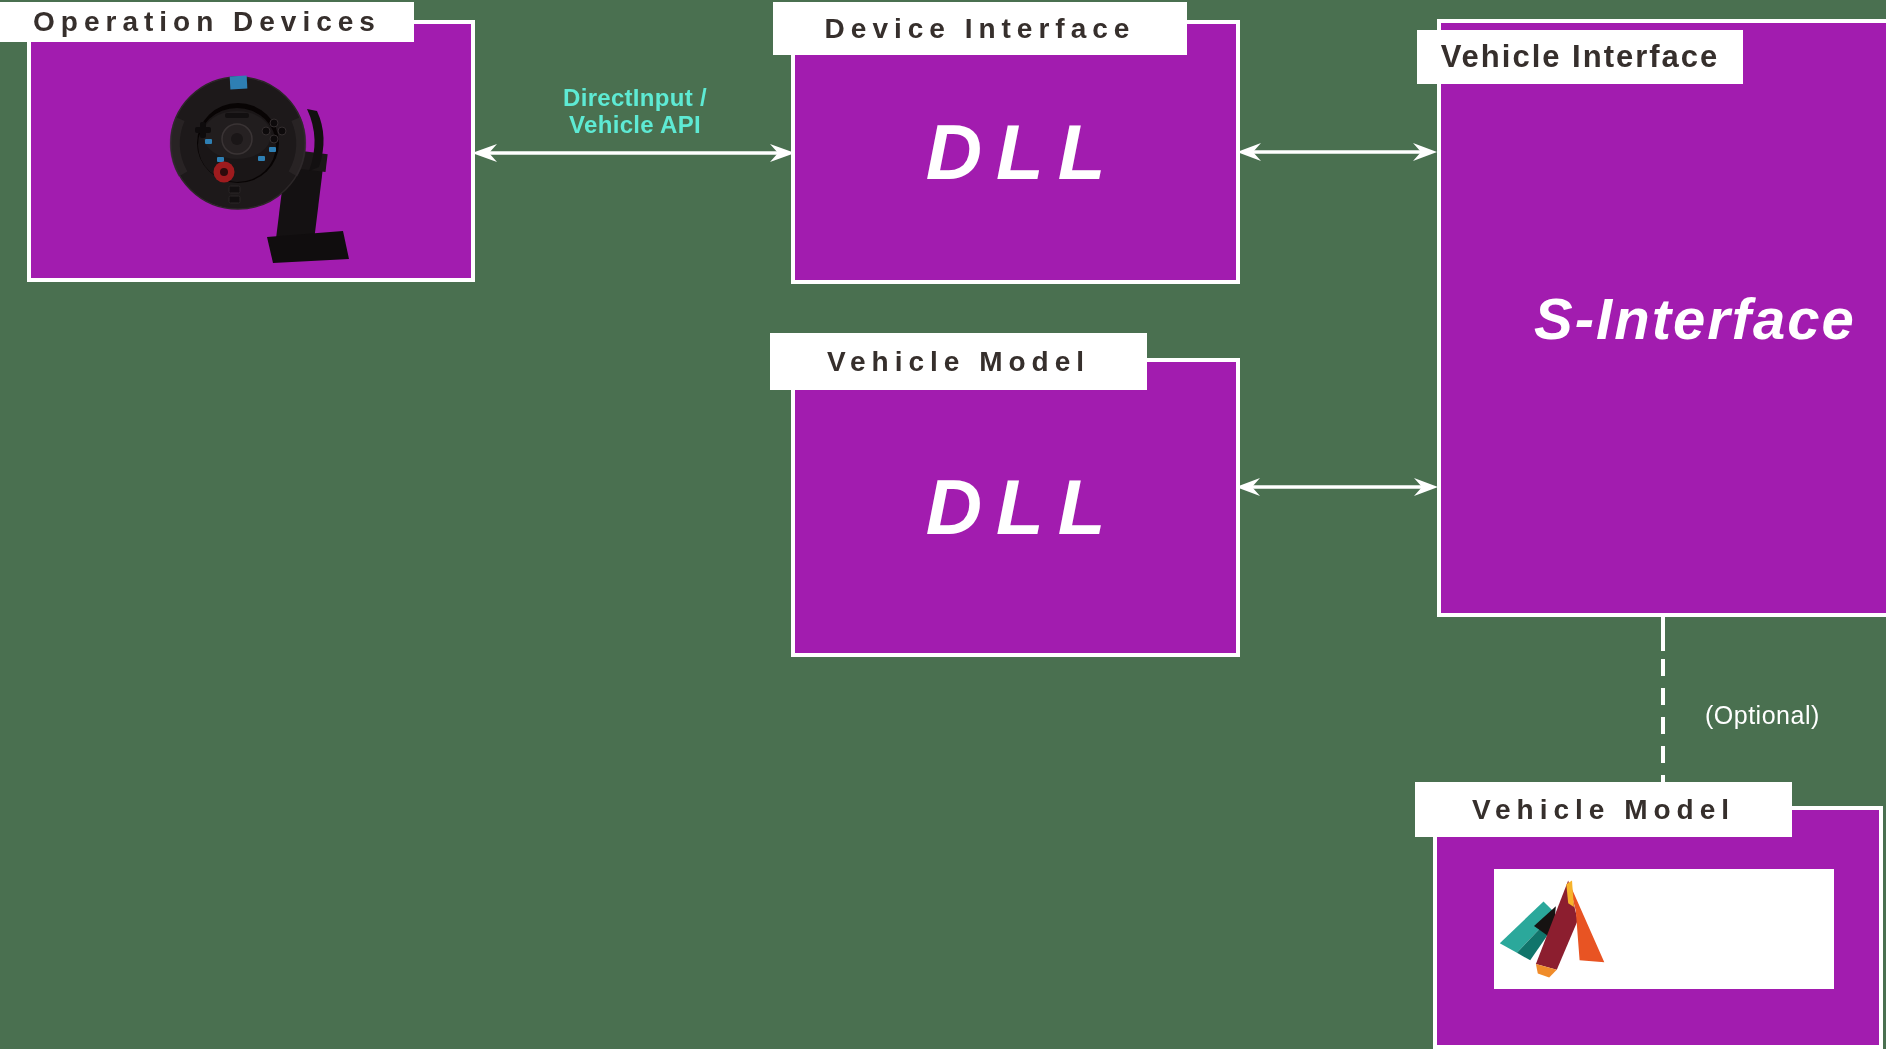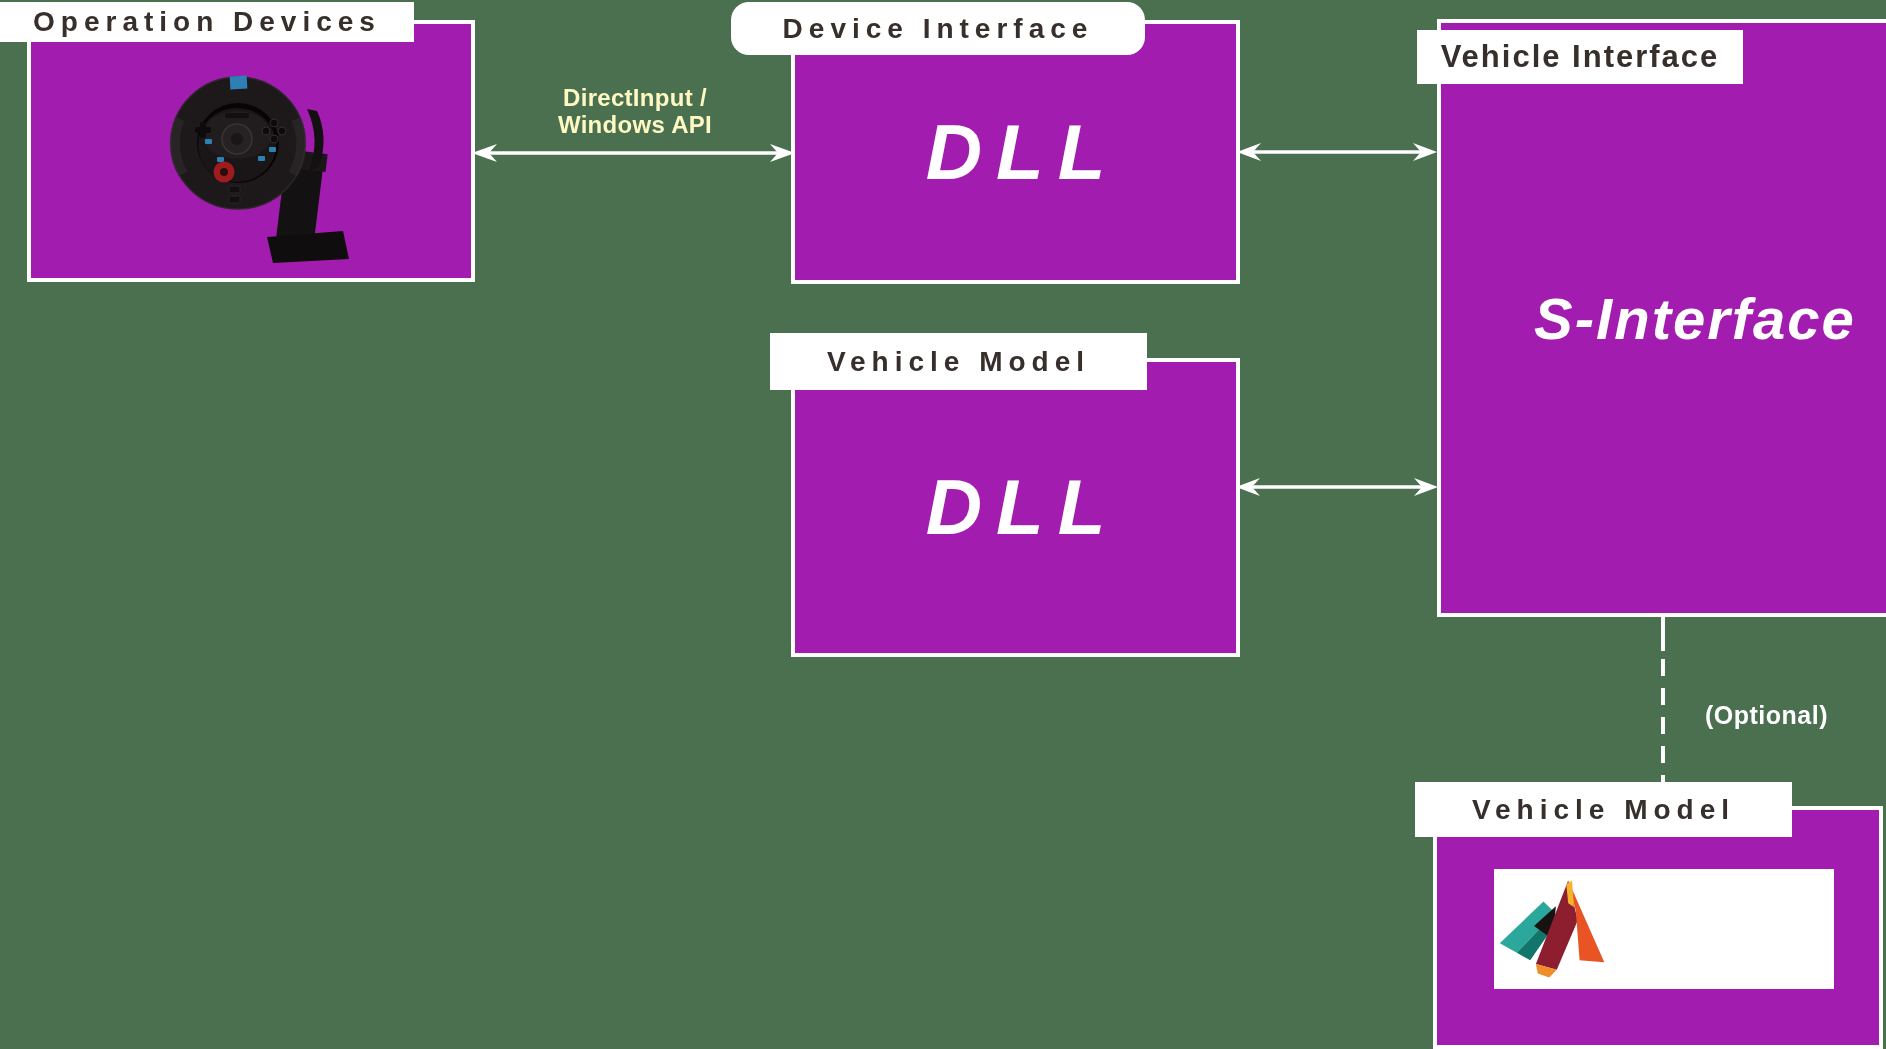--- a/index.html
+++ b/index.html
@@ -31,21 +31,21 @@
     background:#ffffff;
     z-index:5;
     display:flex;align-items:center;justify-content:center;
     color:#362f2c;
     font-weight:700;
     white-space:nowrap;
   }
   .band.spread{font-size:28px;letter-spacing:6px;}
   .band.tight {font-size:31px;letter-spacing:2px;margin-top:28px;}
   #band-op  {left:0;     top:2px;   width:414px; height:40px;}
-  #band-dev {left:731px; top:2px;   width:414px; height:53px;border-radius:18px;}
+  #band-dev {left:773px; top:2px;   width:414px; height:53px;}
   #band-vif {left:1417px;top:2px;   width:326px; height:54px;}
   #band-vmd {left:770px; top:333px; width:377px; height:57px;}
   #band-sim {left:1415px;top:782px; width:377px; height:55px;}
 
   
   .dll-text{
     color:#ffffff;
     font-size:78px;
     font-style:italic;
     font-weight:700;
@@ -63,28 +63,28 @@
   .edge{position:absolute;z-index:3;}
   #arrow1{left:470px; top:143px;}
   #arrow2{left:1236px;top:142px;}
   #arrow3{left:1235px;top:477px;}
   #dashed-connector{left:1654px;top:615px;}
 
   #arrow1-label{
     position:absolute;z-index:4;
     left:500px;top:84px;width:270px;
     text-align:center;
-    color:#fef9c3;font-weight:700;
+    color:#5eead4;font-weight:700;
     font-size:24px;line-height:27px;
     letter-spacing:0.3px;
   }
   #optional-label{
     position:absolute;z-index:4;
     left:1705px;top:701px;width:150px;
-    color:#ffffff;font-weight:700;
+    color:#ffffff;font-weight:400;
     font-size:25px;letter-spacing:0.5px;
     text-align:left;
   }
 
   
   #matlab-panel{
     position:absolute;z-index:3;
     left:1494px;top:869px;width:340px;height:120px;
     background:#ffffff;
   }
@@ -212,21 +212,21 @@
   </svg>
 
   <svg class="edge" id="arrow3" width="204" height="20" viewBox="0 0 204 20">
     <line x1="16" y1="10" x2="188" y2="10" stroke="#ffffff" stroke-width="3.5"></line>
     <polygon points="1,10 25,1 17,10 25,19" fill="#ffffff"></polygon>
     <polygon points="203,10 179,1 187,10 179,19" fill="#ffffff"></polygon>
   </svg>
 
   <div id="arrow1-label">
     <div>DirectInput /</div>
-    <div>Windows API</div>
+    <div>Vehicle API</div>
   </div>
 
   <svg class="edge" id="dashed-connector" width="18" height="172" viewBox="0 0 18 172">
     <line x1="9" y1="0" x2="9" y2="36" stroke="#ffffff" stroke-width="4"></line>
     <line x1="9" y1="44" x2="9" y2="172" stroke="#ffffff" stroke-width="4" stroke-dasharray="17 12"></line>
   </svg>
 
   <div id="optional-label">(Optional)</div>
 
 </div>

